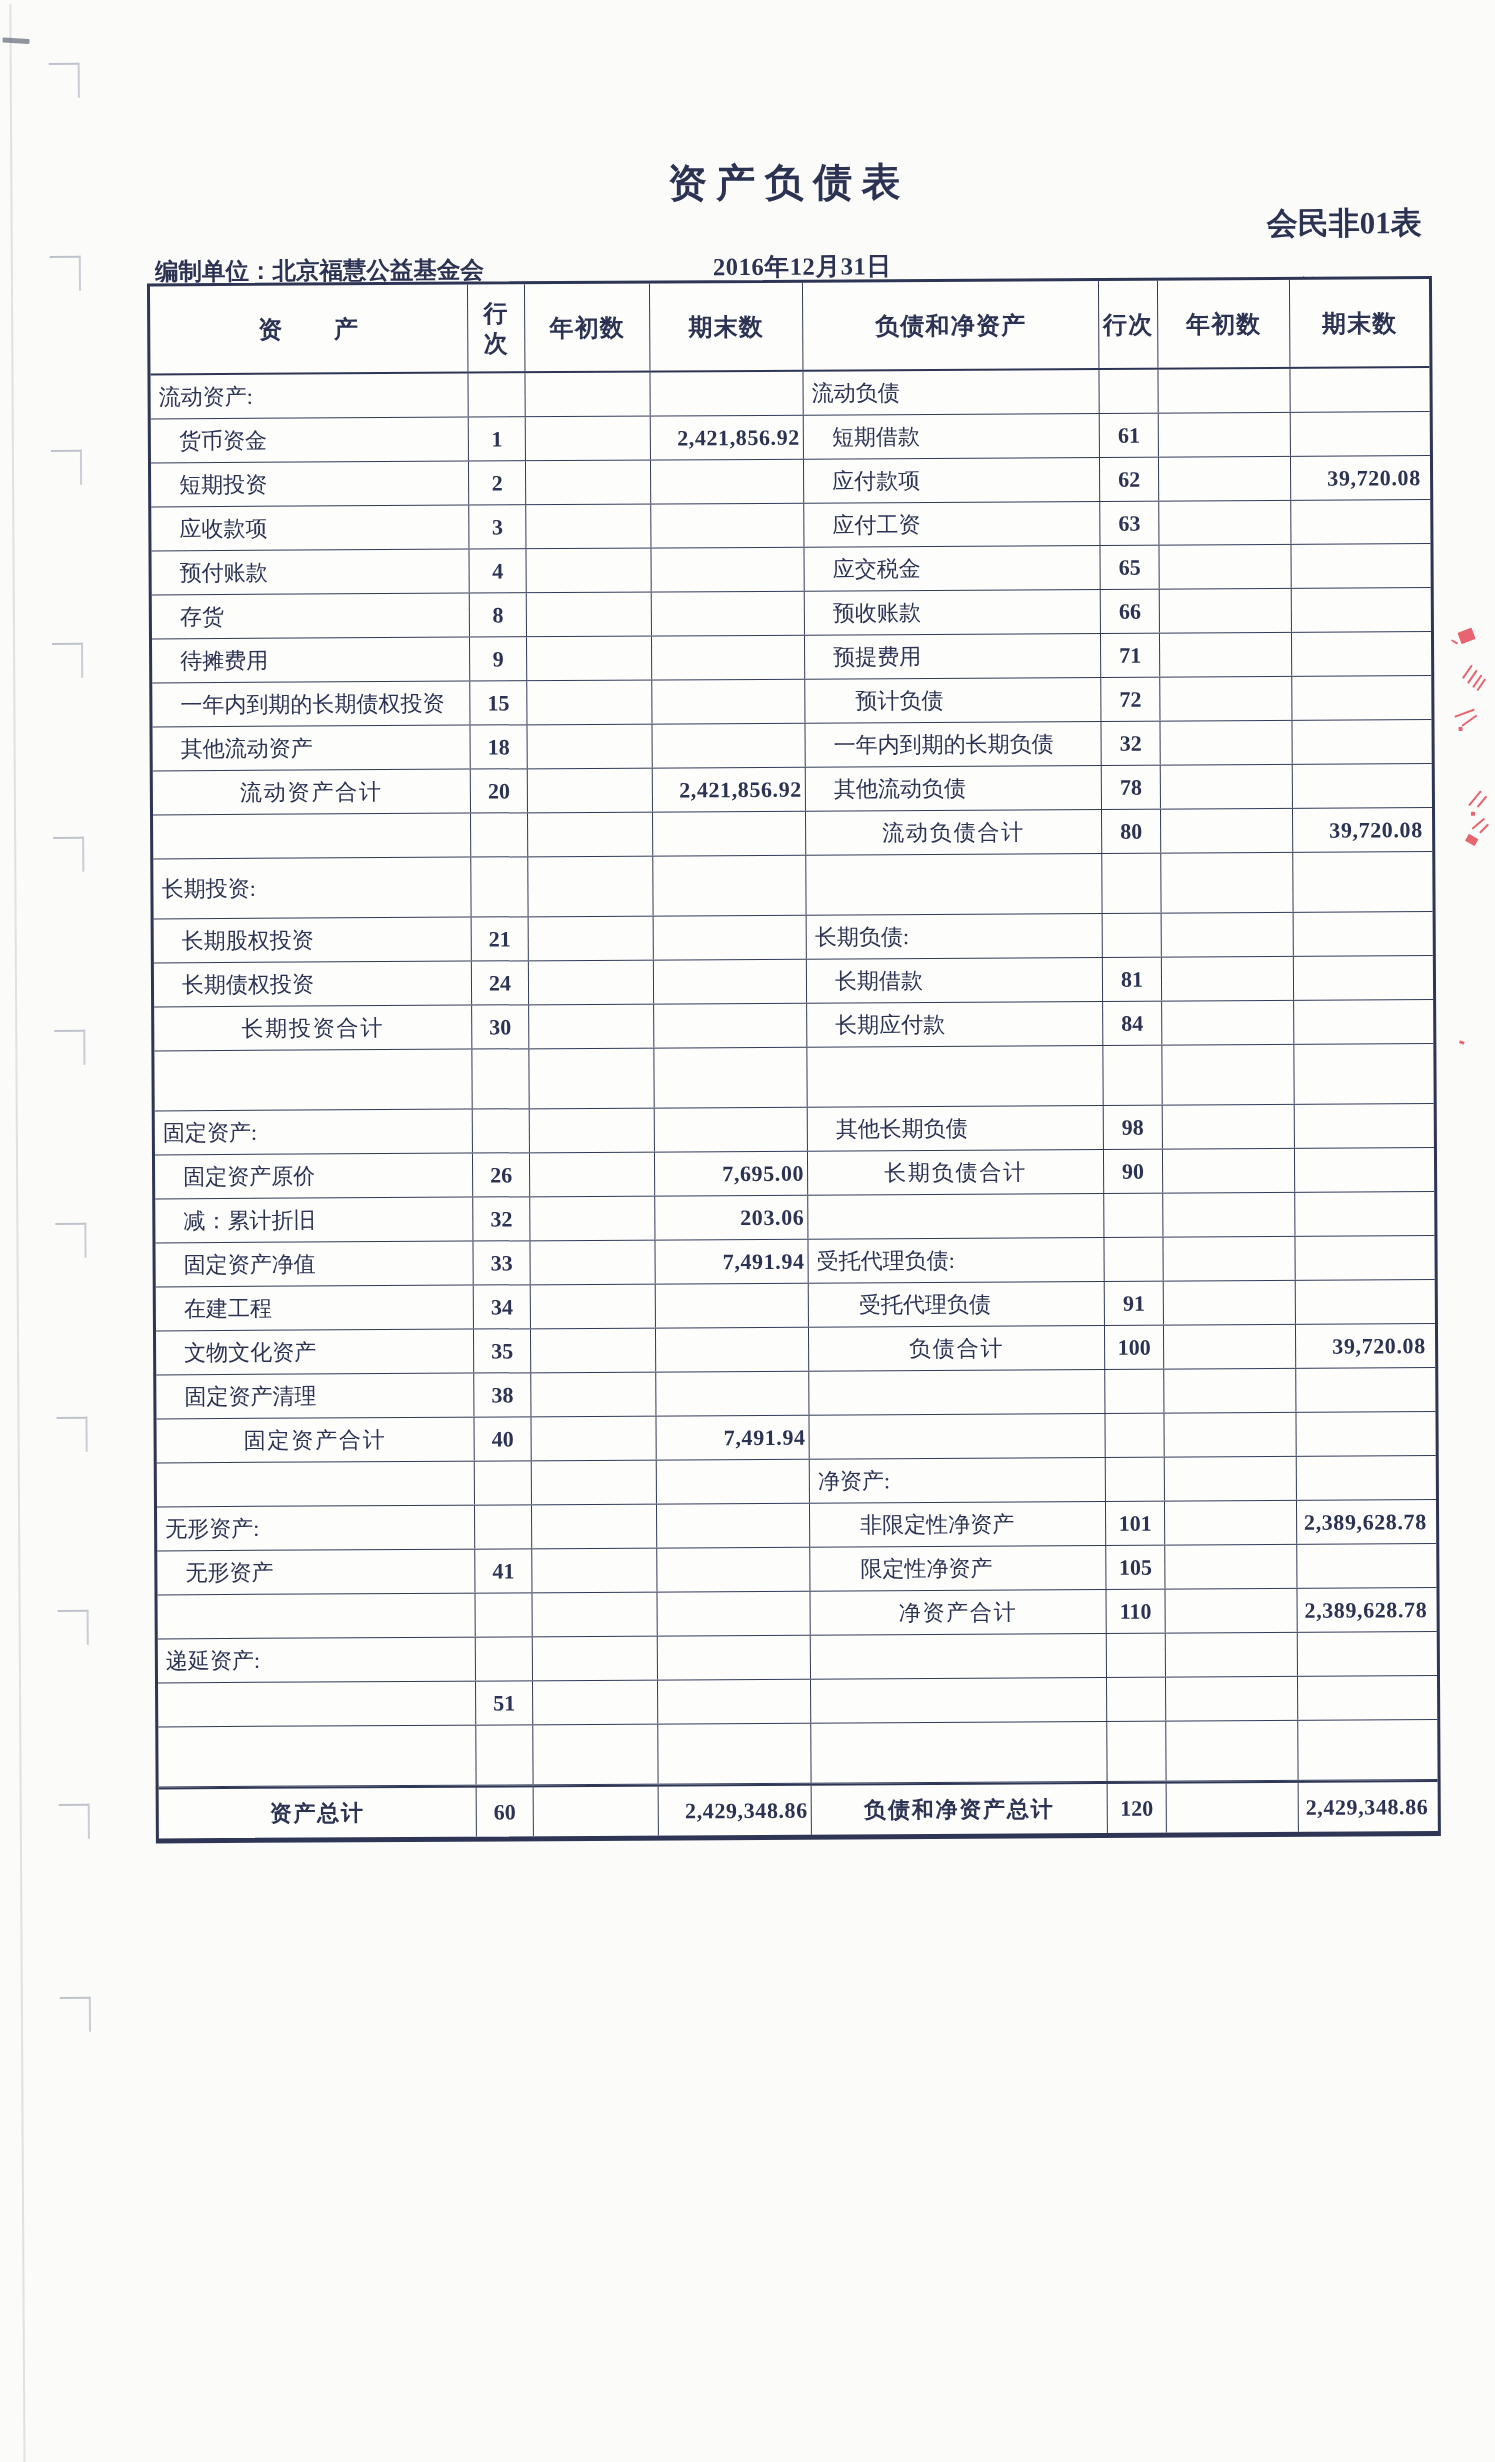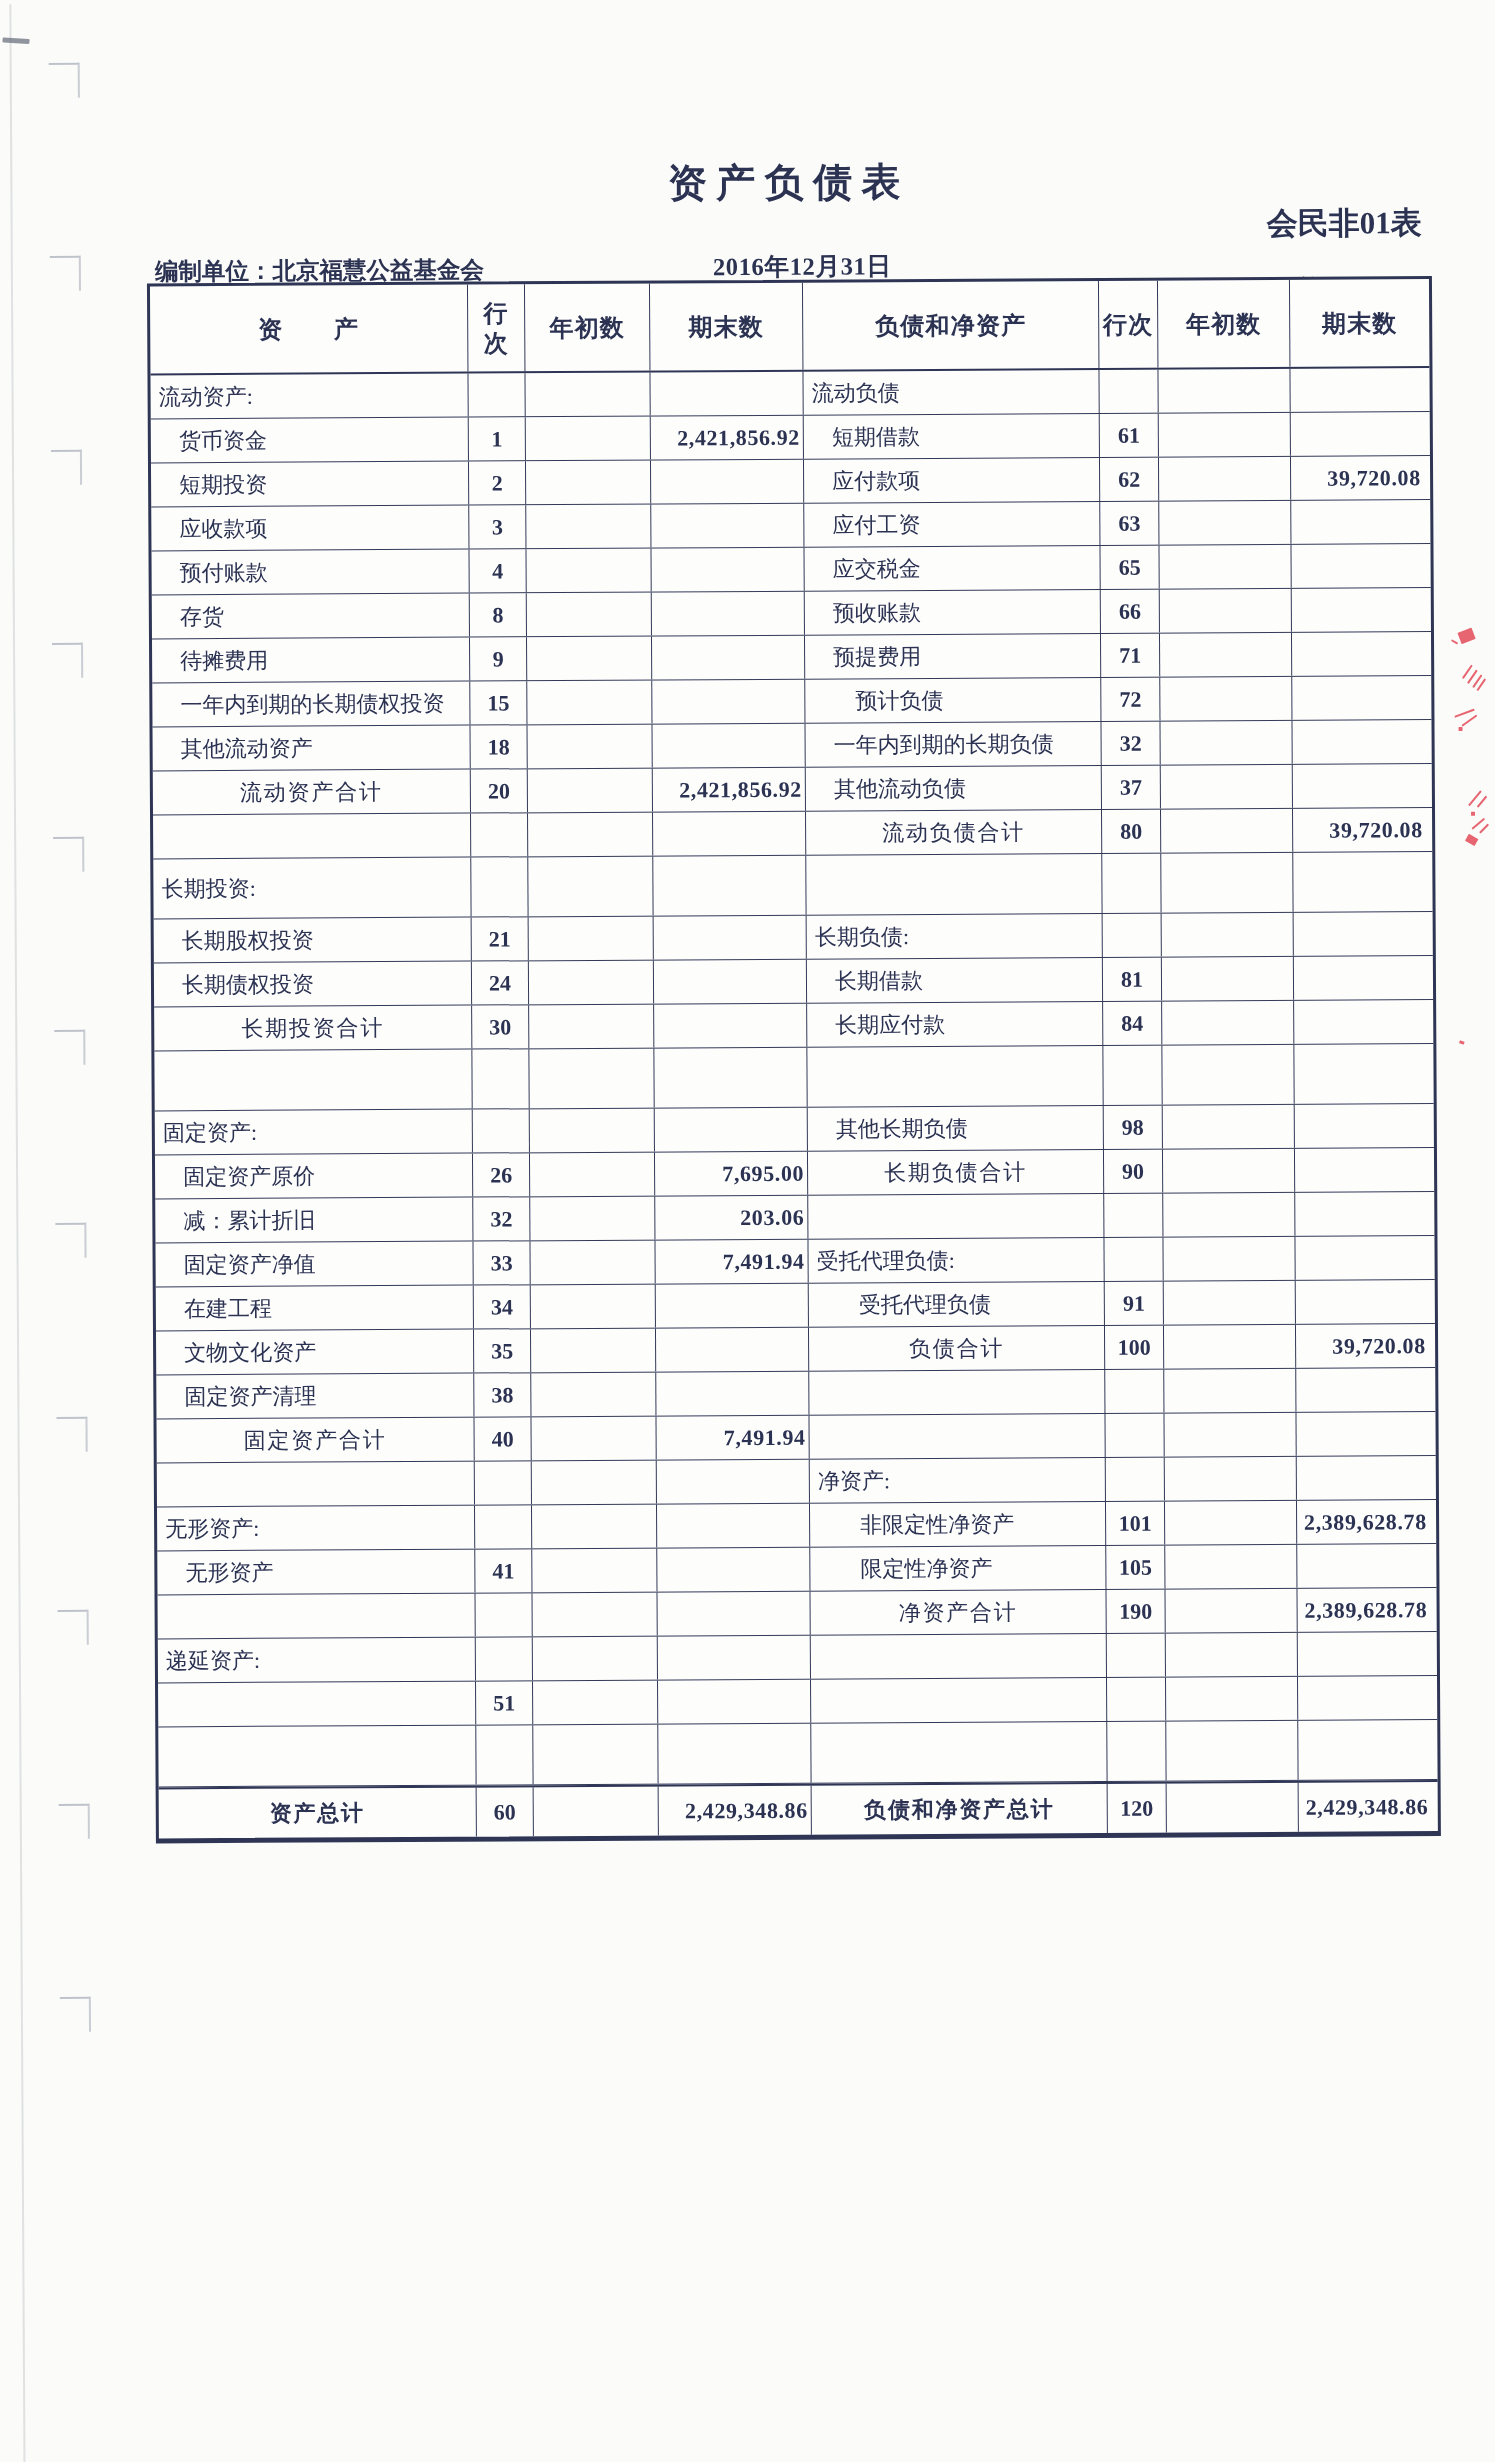--- a/index.html
+++ b/index.html
@@ -215,21 +215,21 @@
           <div class="cell c5 linecell">32</div>
           <div class="cell c6 num"></div>
           <div class="cell c7 num"></div>
         </div>
         <div class="trow">
           <div class="cell c0 name subtotal">流动资产合计</div>
           <div class="cell c1 linecell">20</div>
           <div class="cell c2 num"></div>
           <div class="cell c3 num">2,421,856.92</div>
           <div class="cell c4 name item">其他流动负债</div>
-          <div class="cell c5 linecell">37</div>
+          <div class="cell c5 linecell">78</div>
           <div class="cell c6 num"></div>
           <div class="cell c7 num"></div>
         </div>
         <div class="trow">
           <div class="cell c0 name "></div>
           <div class="cell c1 linecell"></div>
           <div class="cell c2 num"></div>
           <div class="cell c3 num"></div>
           <div class="cell c4 name subtotal">流动负债合计</div>
           <div class="cell c5 linecell">80</div>
@@ -395,21 +395,21 @@
           <div class="cell c5 linecell">105</div>
           <div class="cell c6 num"></div>
           <div class="cell c7 num"></div>
         </div>
         <div class="trow">
           <div class="cell c0 name "></div>
           <div class="cell c1 linecell"></div>
           <div class="cell c2 num"></div>
           <div class="cell c3 num"></div>
           <div class="cell c4 name subtotal">净资产合计</div>
-          <div class="cell c5 linecell">190</div>
+          <div class="cell c5 linecell">110</div>
           <div class="cell c6 num"></div>
           <div class="cell c7 num">2,389,628.78</div>
         </div>
         <div class="trow">
           <div class="cell c0 name section">递延资产:</div>
           <div class="cell c1 linecell"></div>
           <div class="cell c2 num"></div>
           <div class="cell c3 num"></div>
           <div class="cell c4 name "></div>
           <div class="cell c5 linecell"></div>

